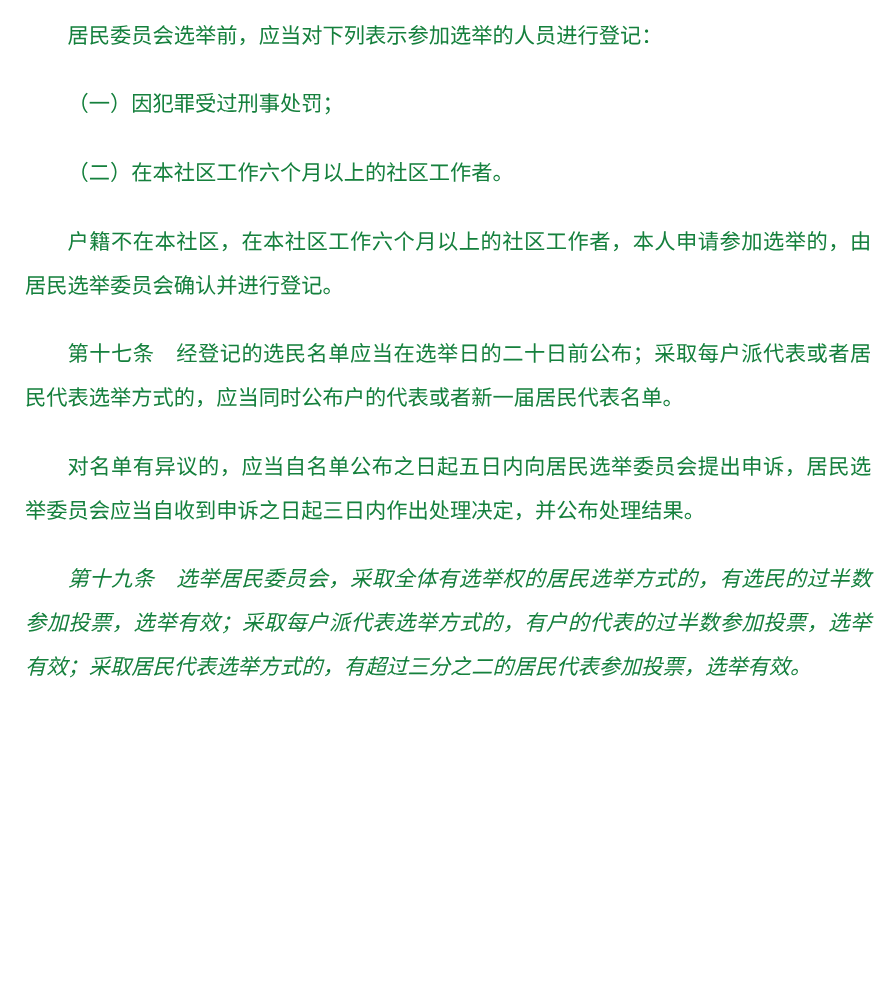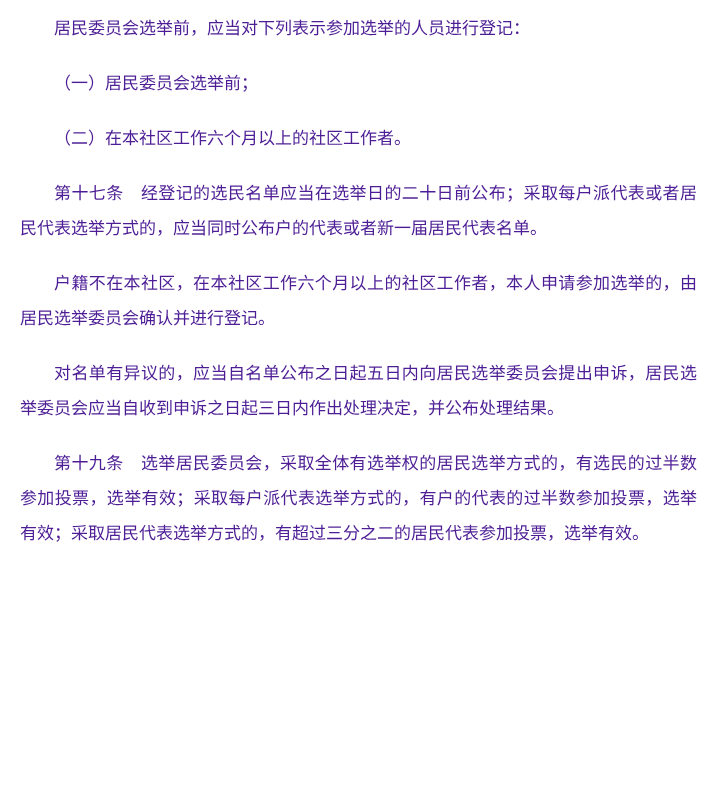--- a/index.html
+++ b/index.html
@@ -10,39 +10,40 @@
   body {
     width: 717px;
     min-height: 802px;
     font-family: "Liberation Sans", "DejaVu Sans", sans-serif;
     box-sizing: border-box;
   }
   .doc {
     box-sizing: border-box;
     width: 717px;
     padding: 11px 20px 10px 20px;
-    color: #4c1d95;
+    color: #15803d;
     font-size: 17px;
     line-height: 35px;
     text-align: justify;
     letter-spacing: 0;
   }
   .doc p {
     margin: 0 0 20px 0;
     text-indent: 2em;
     word-break: break-all;
   }
   .doc p:last-child {
     margin-bottom: 0;
+    font-style: italic;
   }
 </style>
 </head>
 <body>
 
 <div class="doc">
   <p>居民委员会选举前，应当对下列表示参加选举的人员进行登记：</p>
-  <p>（一）居民委员会选举前；</p>
+  <p>（一）因犯罪受过刑事处罚；</p>
   <p>（二）在本社区工作六个月以上的社区工作者。</p>
+  <p>户籍不在本社区，在本社区工作六个月以上的社区工作者，本人申请参加选举的，由居民选举委员会确认并进行登记。</p>
   <p>第十七条　经登记的选民名单应当在选举日的二十日前公布；采取每户派代表或者居民代表选举方式的，应当同时公布户的代表或者新一届居民代表名单。</p>
-  <p>户籍不在本社区，在本社区工作六个月以上的社区工作者，本人申请参加选举的，由居民选举委员会确认并进行登记。</p>
   <p>对名单有异议的，应当自名单公布之日起五日内向居民选举委员会提出申诉，居民选举委员会应当自收到申诉之日起三日内作出处理决定，并公布处理结果。</p>
   <p>第十九条　选举居民委员会，采取全体有选举权的居民选举方式的，有选民的过半数参加投票，选举有效；采取每户派代表选举方式的，有户的代表的过半数参加投票，选举有效；采取居民代表选举方式的，有超过三分之二的居民代表参加投票，选举有效。</p>
 </div>
 
 </body></html>

